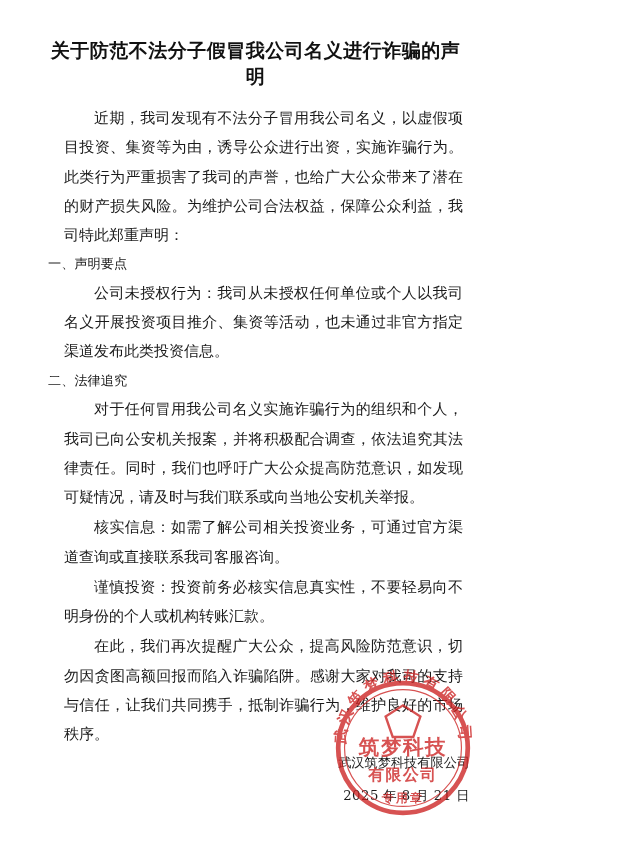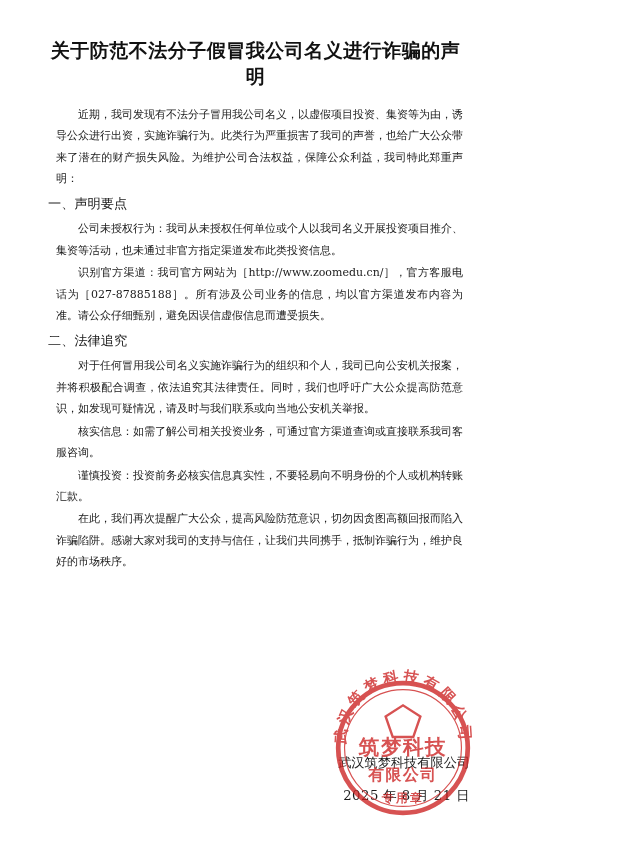--- a/index.html
+++ b/index.html
@@ -23,25 +23,25 @@
   }
   .doc-title {
     text-align: center;
     font-size: 19px;
     font-weight: bold;
     letter-spacing: 0.5px;
     margin: 8px 0 14px 0;
     color: #111;
   }
   .para {
-    font-size: 11px;
+    font-size: 15px;
     line-height: 1.95;
     text-align: justify;
     text-justify: inter-ideograph;
-    margin: 0 0 1px 8px;
+    margin: 0 0 1px 16px;
     color: #1a1a1a;
   }
   .indent2 {
     text-indent: 2em;
   }
   .section-head {
     font-size: 13.2px;
     line-height: 1.95;
     text-indent: 0;
     margin: 2px 0 1px 0;
@@ -83,21 +83,20 @@
 <body>
 
 <div class="page">
 
   <div class="doc-title">关于防范不法分子假冒我公司名义进行诈骗的声明</div>
 
   <p class="para indent2">近期，我司发现有不法分子冒用我公司名义，以虚假项目投资、集资等为由，诱导公众进行出资，实施诈骗行为。此类行为严重损害了我司的声誉，也给广大公众带来了潜在的财产损失风险。为维护公司合法权益，保障公众利益，我司特此郑重声明：</p>
 
   <div class="section-head indent2">一、声明要点</div>
   <p class="para indent2">公司未授权行为：我司从未授权任何单位或个人以我司名义开展投资项目推介、集资等活动，也未通过非官方指定渠道发布此类投资信息。</p>
-  <p class="para indent2">识别官方渠道：我司官方网站为［http://www.zoomedu.cn/］，官方客服电话为［027-87885188］。所有涉及公司业务的信息，均以官方渠道发布内容为准。请公众仔细甄别，避免因误信虚假信息而遭受损失。</p>
 
   <div class="section-head indent2">二、法律追究</div>
   <p class="para indent2">对于任何冒用我公司名义实施诈骗行为的组织和个人，我司已向公安机关报案，并将积极配合调查，依法追究其法律责任。同时，我们也呼吁广大公众提高防范意识，如发现可疑情况，请及时与我们联系或向当地公安机关举报。</p>
 
   <p class="para indent2">核实信息：如需了解公司相关投资业务，可通过官方渠道查询或直接联系我司客服咨询。</p>
   <p class="para indent2">谨慎投资：投资前务必核实信息真实性，不要轻易向不明身份的个人或机构转账汇款。</p>
 
   <p class="para indent2">在此，我们再次提醒广大公众，提高风险防范意识，切勿因贪图高额回报而陷入诈骗陷阱。感谢大家对我司的支持与信任，让我们共同携手，抵制诈骗行为，维护良好的市场秩序。</p>
 
   <div class="sign-block">

